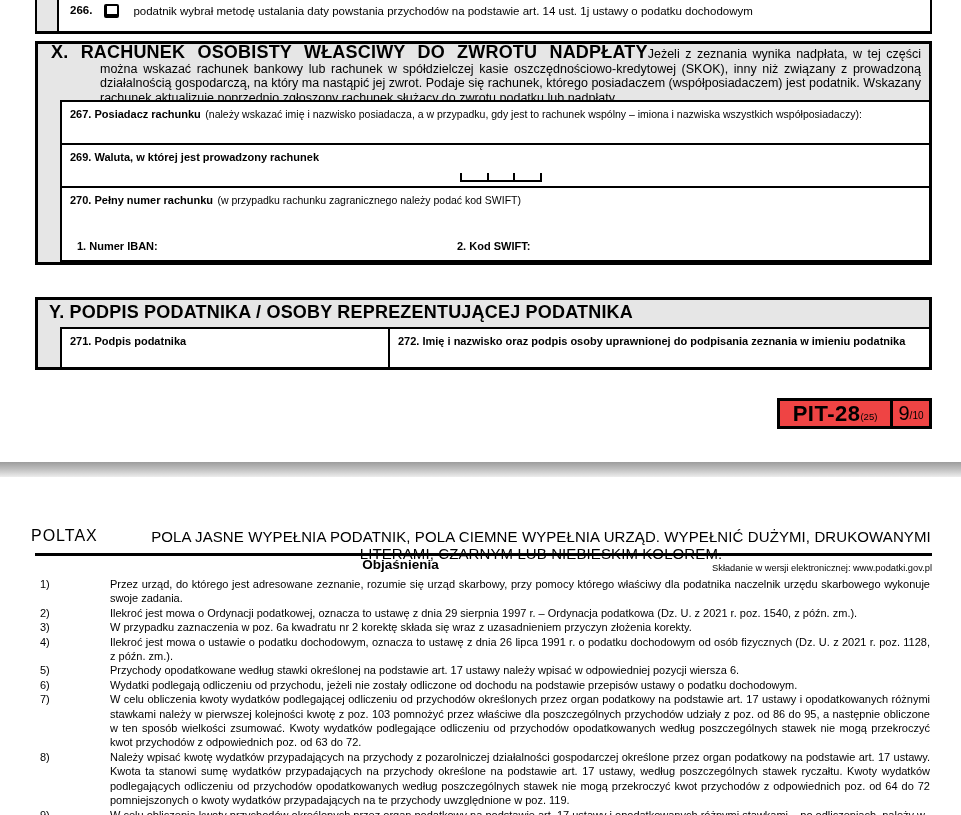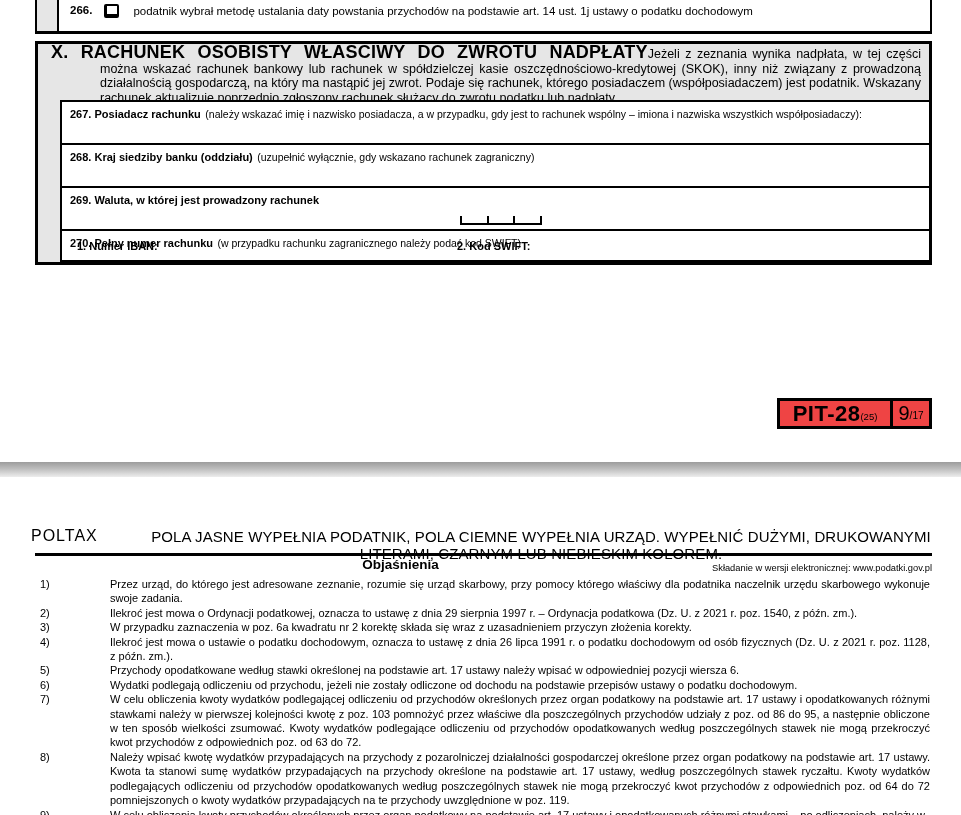--- a/index.html
+++ b/index.html
@@ -91,49 +91,56 @@
   </div>
 
   <div class="sectionX">
     <div class="x-intro"><span class="x-title">X. RACHUNEK OSOBISTY WŁAŚCIWY DO ZWROTU NADPŁATY</span><span>Jeżeli z zeznania wynika nadpłata, w tej części można wskazać rachunek bankowy lub rachunek w spółdzielczej kasie oszczędnościowo-kredytowej (SKOK), inny niż związany z prowadzoną działalnością gospodarczą, na który ma nastąpić jej zwrot. Podaje się rachunek, którego posiadaczem (współposiadaczem) jest podatnik. Wskazany rachunek aktualizuje poprzednio zgłoszony rachunek służący do zwrotu podatku lub nadpłaty.</span></div>
     <div class="x-fields">
       <div class="fieldbox h45">
         <span class="f-label">267. Posiadacz rachunku</span>
         <span class="f-hint">(należy wskazać imię i nazwisko posiadacza, a w przypadku, gdy jest to rachunek wspólny – imiona i nazwiska wszystkich współposiadaczy):</span>
       </div>
       <div class="fieldbox h45">
-        <span class="f-label">268. Kraj siedziby banku (oddziału)</span>
-        <span class="f-hint">(uzupełnić wyłącznie, gdy wskazano rachunek zagraniczny)</span>
-      </div>
-      <div class="fieldbox h45">
         <span class="f-label">269. Waluta, w której jest prowadzony rachunek</span>
         <div class="currency-ticks">
             <span></span>
             <span></span>
             <span></span>
           </div>
       </div>
       <div class="fieldbox grow">
         <span class="f-label">270. Pełny numer rachunku</span>
         <span class="f-hint">(w przypadku rachunku zagranicznego należy podać kod SWIFT)</span>
         <span class="sublabel sub-iban">1. Numer IBAN:</span>
         <span class="sublabel sub-swift">2. Kod SWIFT:</span>
       </div>
     </div>
   </div>
 
+  <div class="sectionY">
+    <div class="y-title">Y. PODPIS PODATNIKA / OSOBY REPREZENTUJĄCEJ PODATNIKA</div>
+    <div class="y-fields">
+      <div class="y-cell y-cell-271">
+        <span class="f-label">271. Podpis podatnika</span>
+      </div>
+      <div class="y-cell y-cell-272">
+        <span class="f-label">272. Imię i nazwisko oraz podpis osoby uprawnionej do podpisania zeznania w imieniu podatnika</span>
+      </div>
+    </div>
+  </div>
 
   <div class="pitbox">
     <div class="pit-left">
       <span class="pit-code">PIT-28</span>
       <span class="pit-ver">(25)</span>
     </div>
     <div class="pit-right">
       <span class="pit-page">9</span>
-      <span class="pit-total">/17</span>
+      <span class="pit-total">/10</span>
     </div>
   </div>
 
   <div class="pageband"></div>
 
   <div class="poltax">POLTAX</div>
   <div class="p2header">
     <div class="p2h-line1">POLA JASNE WYPEŁNIA PODATNIK, POLA CIEMNE WYPEŁNIA URZĄD.  WYPEŁNIĆ DUŻYMI, DRUKOWANYMI LITERAMI, CZARNYM LUB NIEBIESKIM KOLOREM.</div>
     <div class="p2h-line2">Składanie w wersji elektronicznej: www.podatki.gov.pl</div>
   </div>

